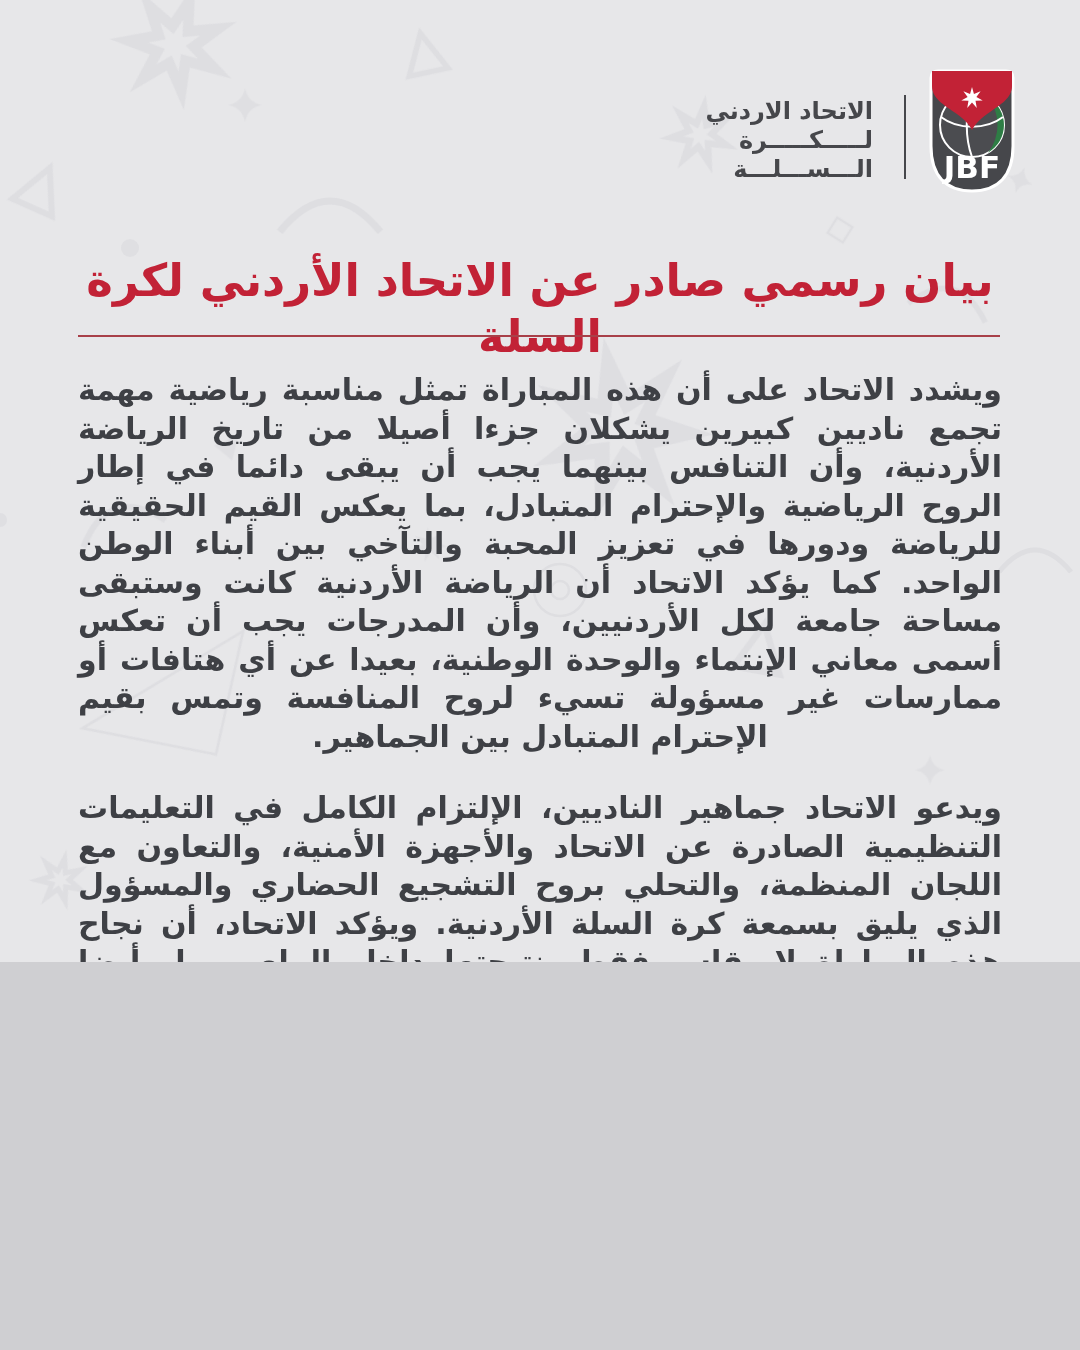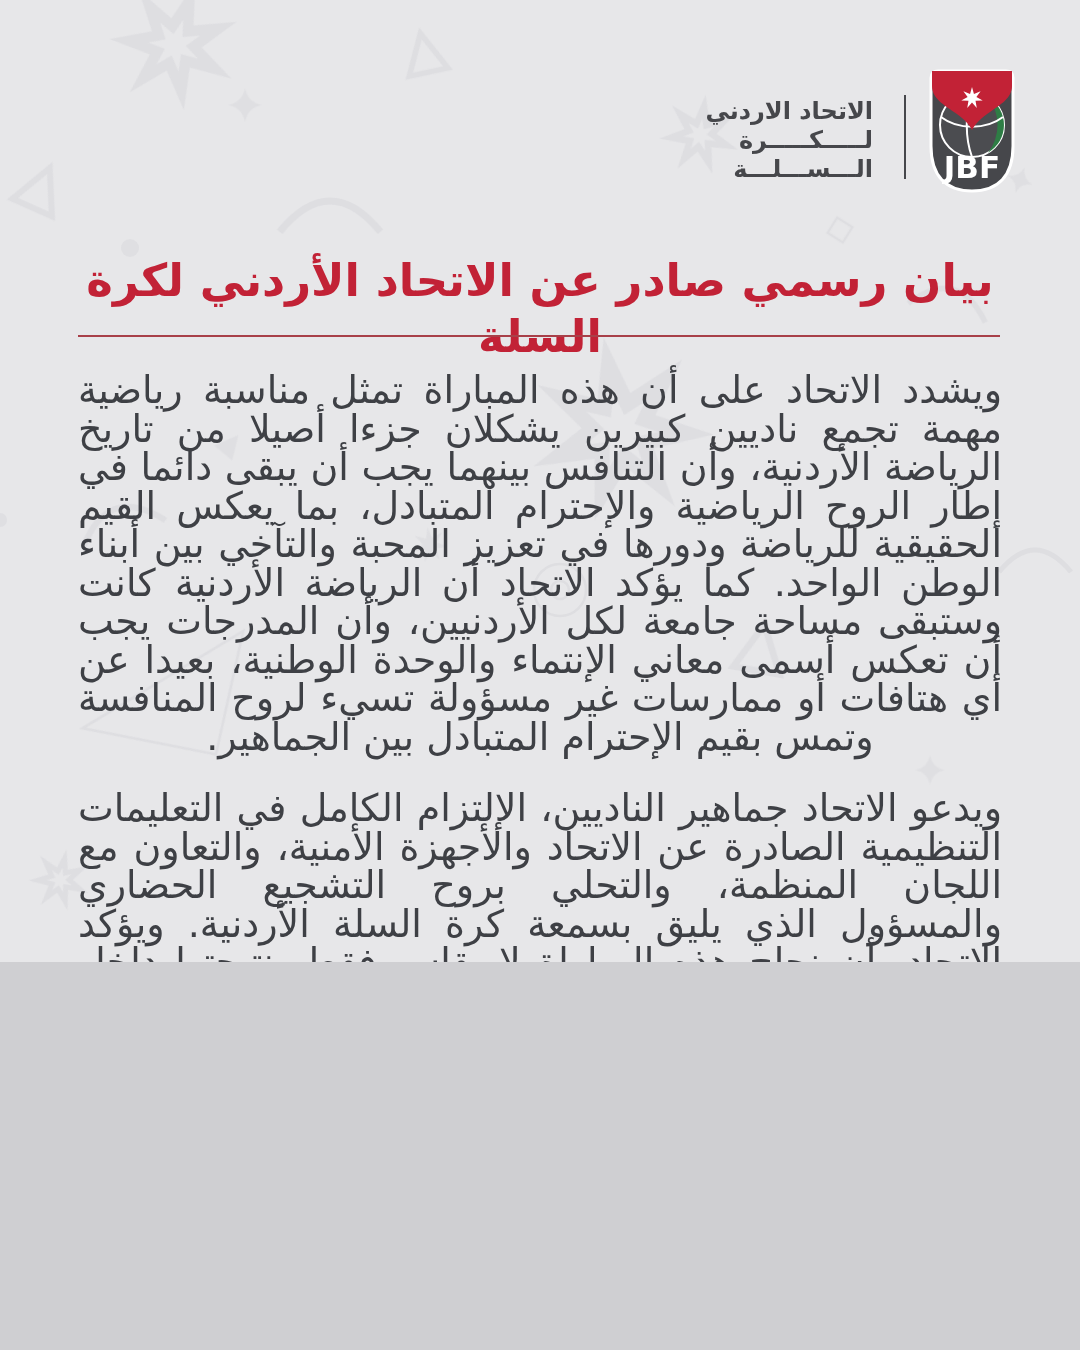--- a/index.html
+++ b/index.html
@@ -40,21 +40,21 @@
     font-weight:bold;font-size:45px;line-height:1.25;margin:16px;
   }
   .title-rule{
     position:absolute;top:335px;left:78px;width:922px;height:2px;
     background:var(--line_red);z-index:2;border:none;margin:0;
   }
   
   .statement{
     position:absolute;top:371px;left:78px;width:924px;z-index:2;
     direction:rtl;color:var(--text);
-    font-weight:normal;font-size:38px;line-height:38.5px;
+    font-weight:bold;font-size:30px;line-height:38.5px;
     text-align:justify;text-align-last:center;
   }
   .statement p{margin:0 0 33px 0;}
   
   .footer-bar{
     position:absolute;left:0;top:1261px;width:1080px;height:27px;
     background:var(--bar_red);z-index:1;
   }
   .page-badge{
     position:absolute;left:940px;top:1227px;width:70px;height:62px;

